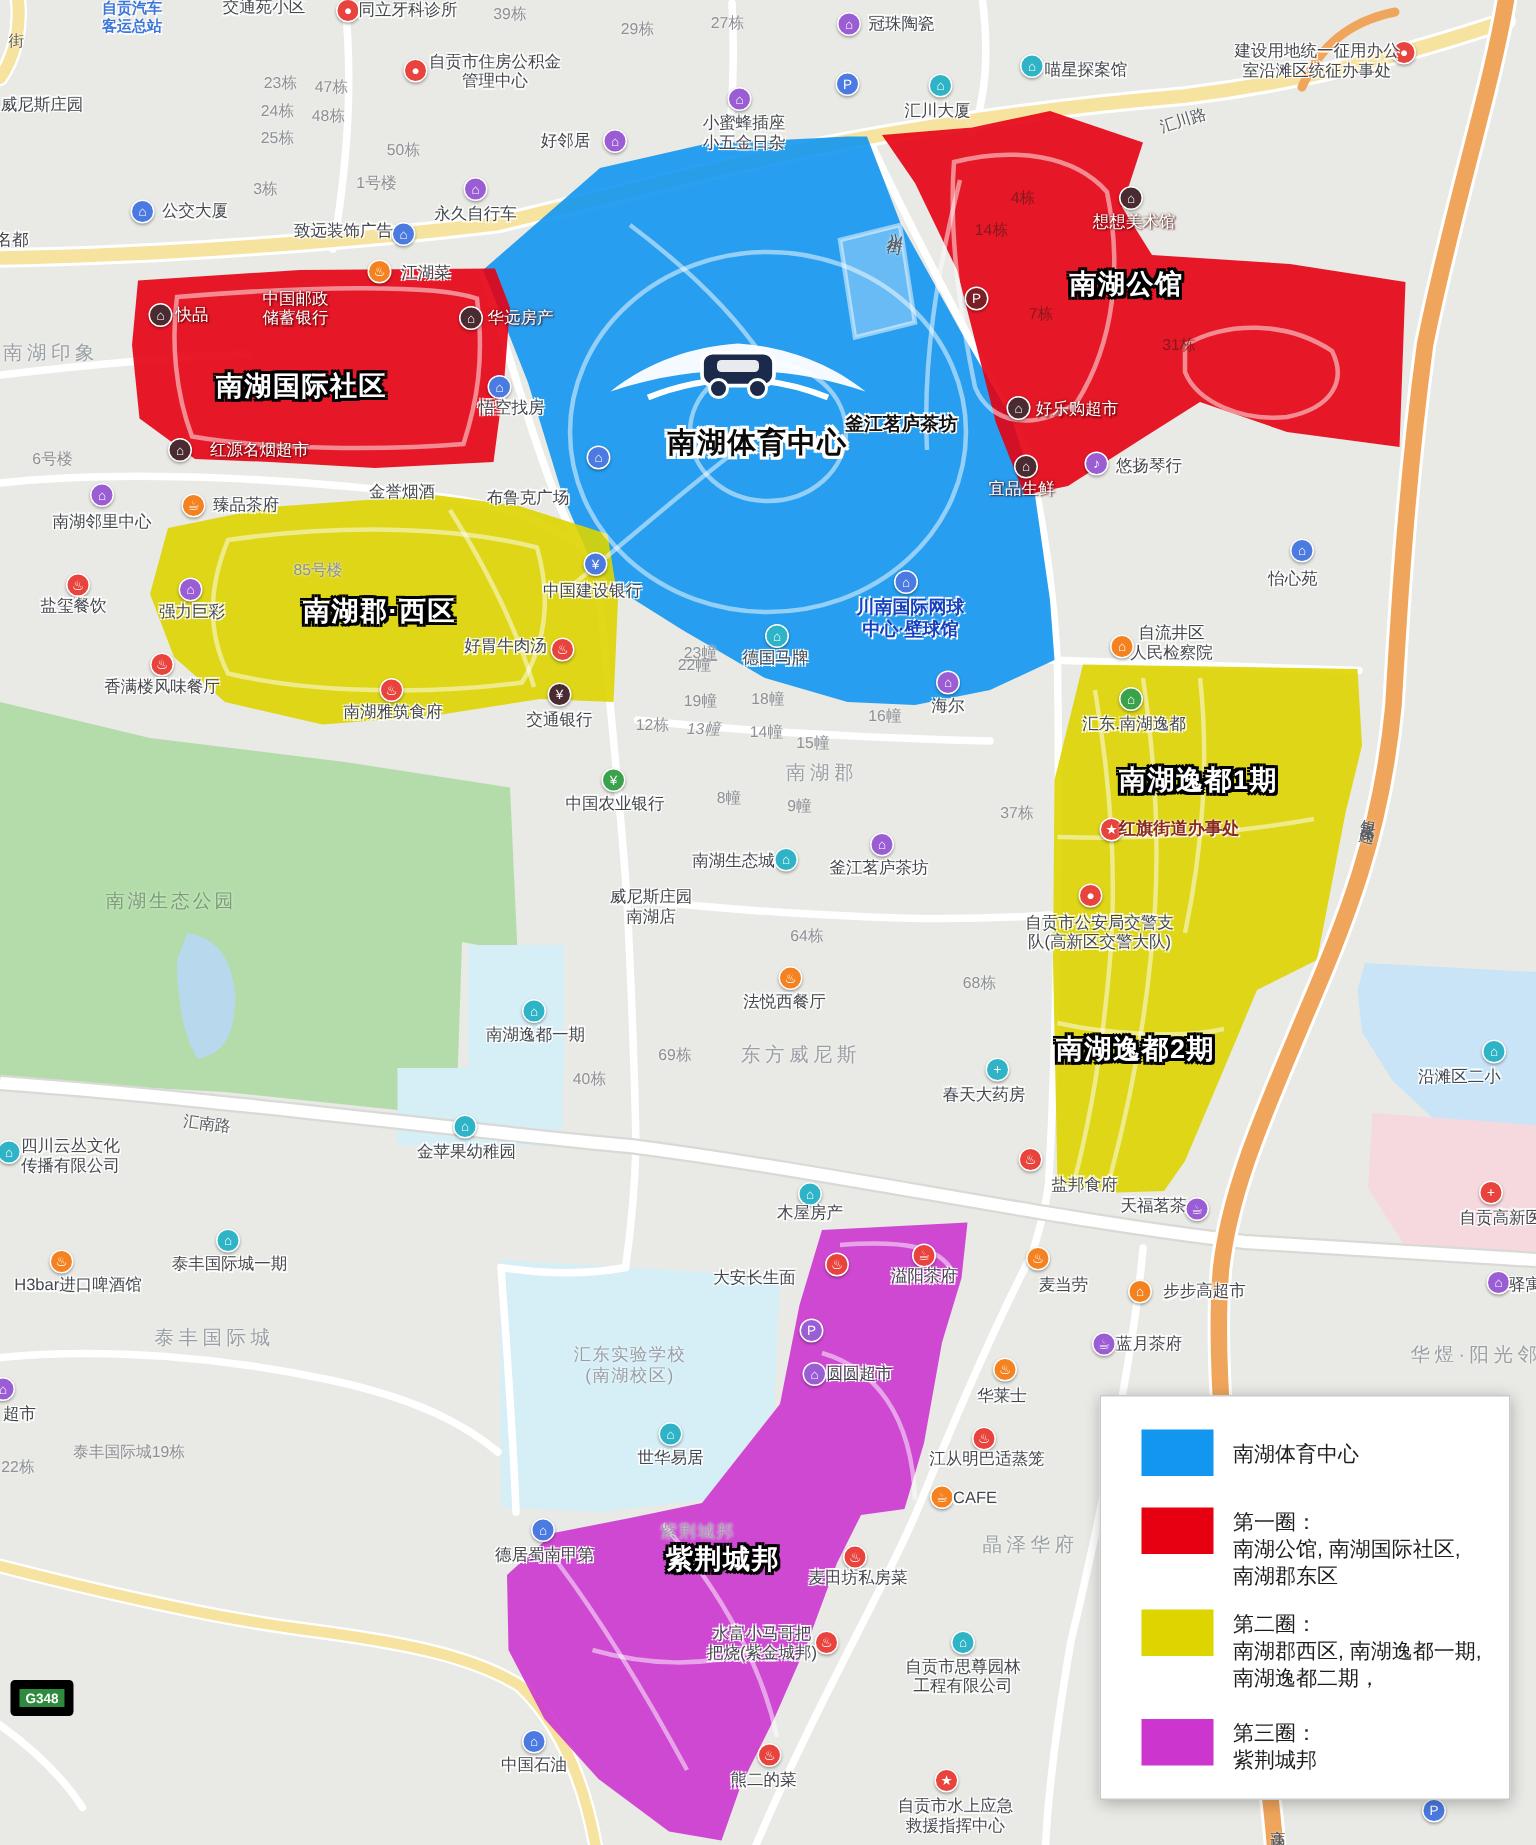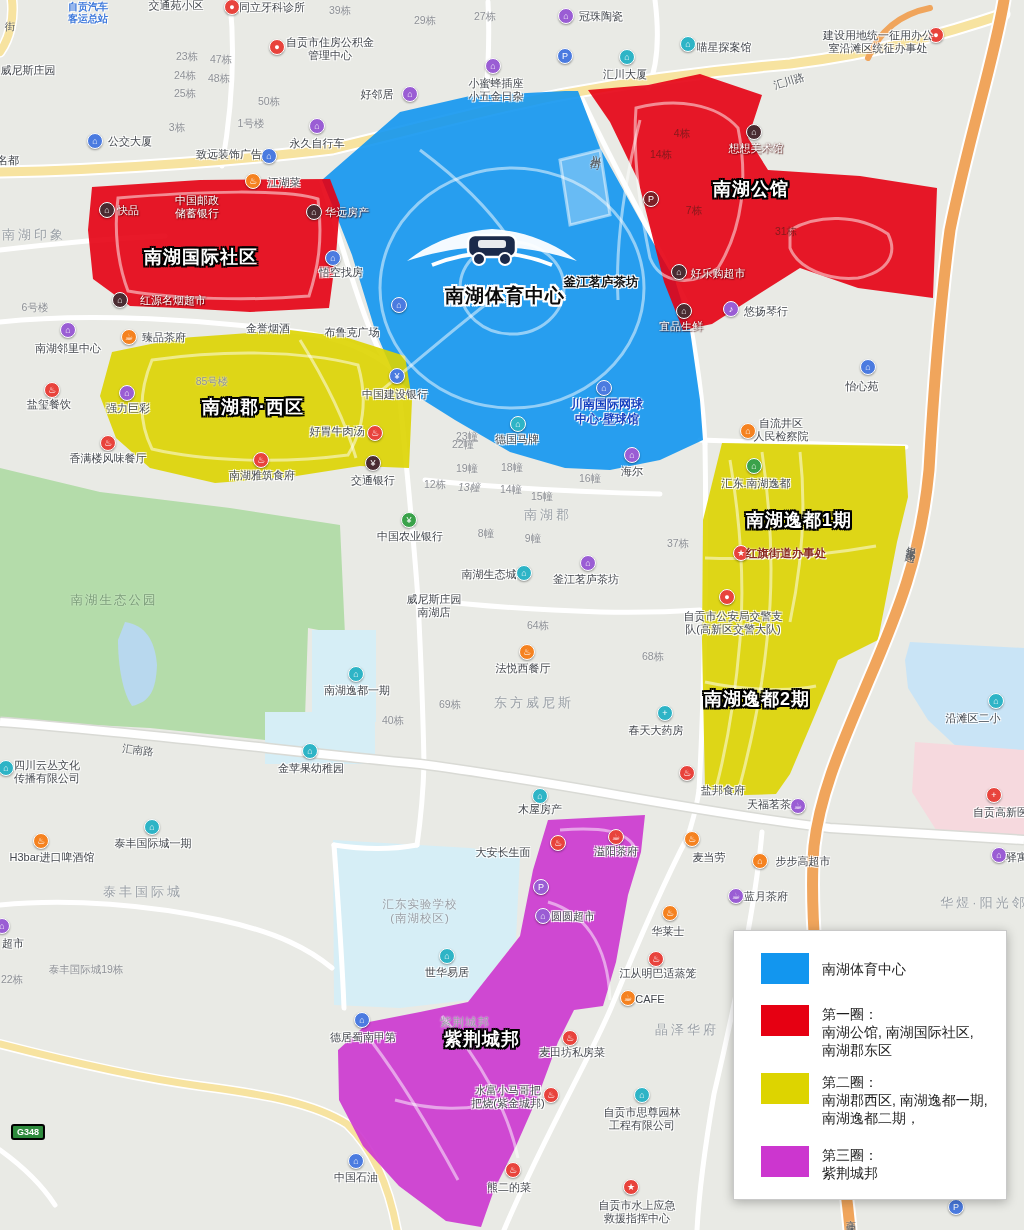--- a/index.html
+++ b/index.html
@@ -23,21 +23,21 @@
   .bo {font-size:12.5px;font-weight:700;color:#121212;text-shadow:0 0 2px #fff,1px 1px 0 #fff,-1px -1px 0 #fff,1px -1px 0 #fff,-1px 1px 0 #fff;}
   .tn {font-size:12px;font-weight:700;color:#1540c0;text-shadow:0 0 2px #fff,1px 1px 0 #fff,-1px -1px 0 #fff;}
   .big{font-size:18px;font-weight:700;color:#fff;letter-spacing:1px;
        text-shadow:-2px -2px 0 #000,2px -2px 0 #000,-2px 2px 0 #000,2px 2px 0 #000,0 -2px 0 #000,0 2px 0 #000,-2px 0 0 #000,2px 0 0 #000;}
   .bigd{font-size:19px;font-weight:700;color:#0a0a0a;letter-spacing:1px;
        text-shadow:-2px -2px 0 #fff,2px -2px 0 #fff,-2px 2px 0 #fff,2px 2px 0 #fff,0 -2px 0 #fff,0 2px 0 #fff,-2px 0 0 #fff,2px 0 0 #fff;}
   .ic{position:absolute;width:16px;height:16px;border-radius:50%;transform:translate(-50%,-50%);
       color:#fff;font-size:9px;line-height:15px;text-align:center;border:1.5px solid #fff;
       box-shadow:0 1px 2px rgba(0,0,0,.35);pointer-events:auto;box-sizing:border-box;}
   .badge{position:absolute;transform:translate(-50%,-50%);background:#2e8b3d;color:#fff;font-size:9px;
-      font-weight:700;padding:1px 4px;border:2px solid #000000;border-radius:3px;pointer-events:auto;}
+      font-weight:700;padding:1px 4px;border:6px solid #000000;border-radius:3px;pointer-events:auto;}
   .legend{position:absolute;left:733px;top:930px;width:272px;height:268px;background:#fff;
       border:1px solid #c9c9c9;box-shadow:0 2px 10px rgba(0,0,0,.28);z-index:3;}
   .lrow{position:absolute;left:0;width:100%;}
   .sw{position:absolute;left:27px;top:0;width:48px;height:31px;}
   .ltxt{position:absolute;left:88px;top:0;font-size:14px;line-height:18px;color:#1d1d1d;white-space:nowrap;}
 </style>
 </head>
 <body>
 
 <div id="stage">

